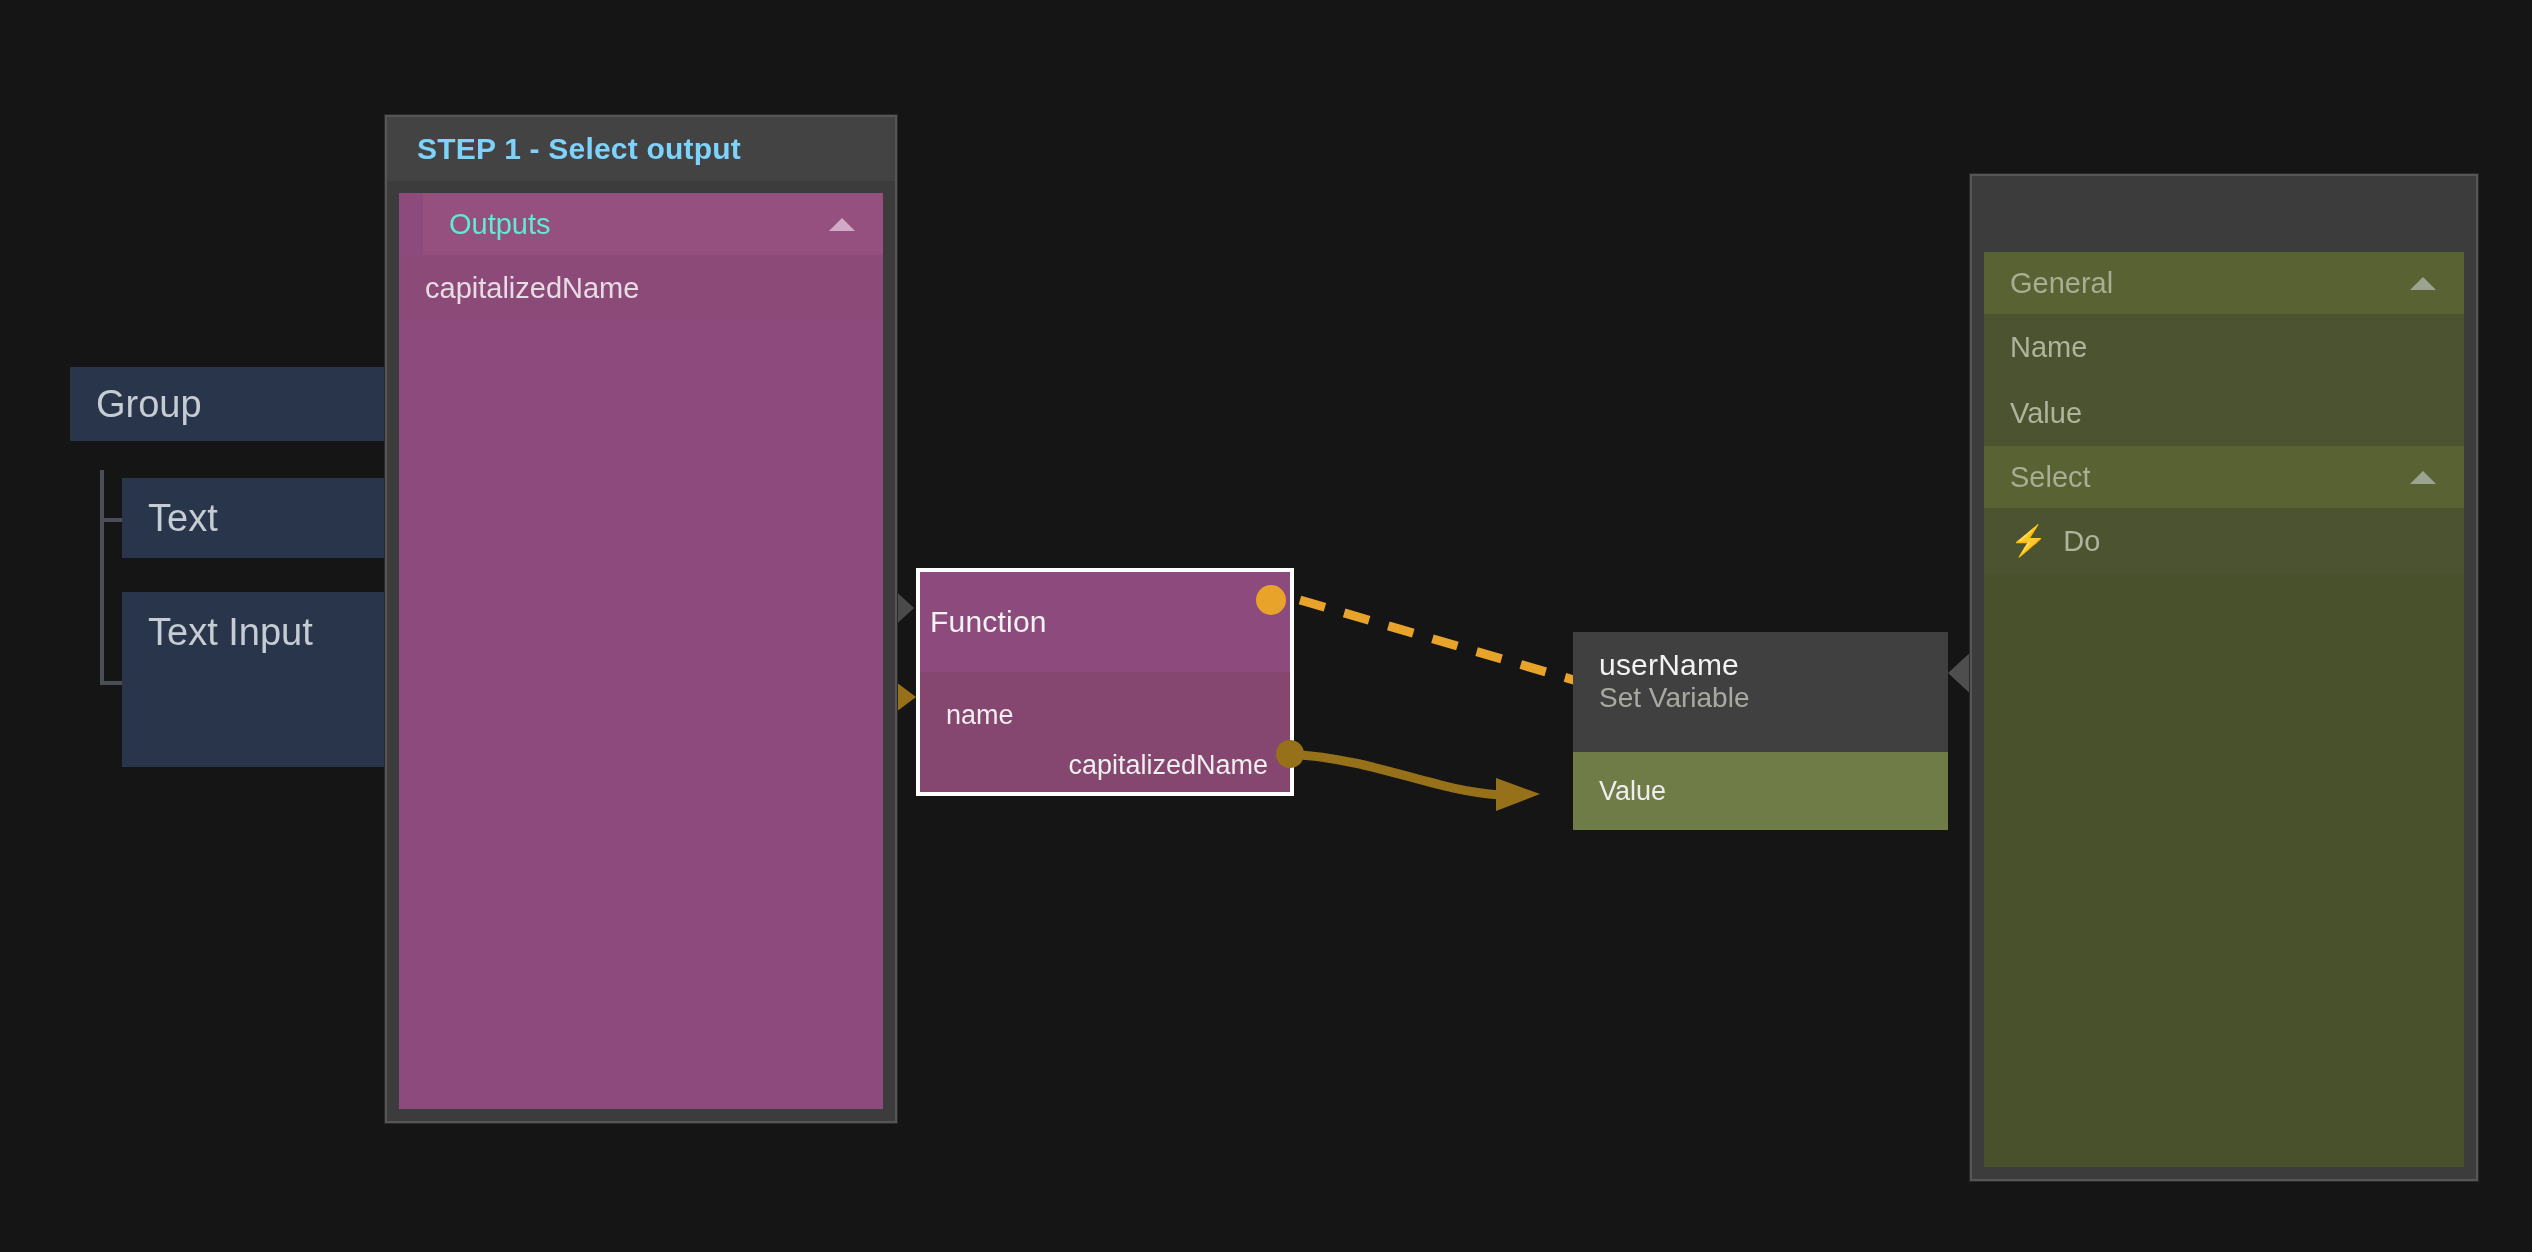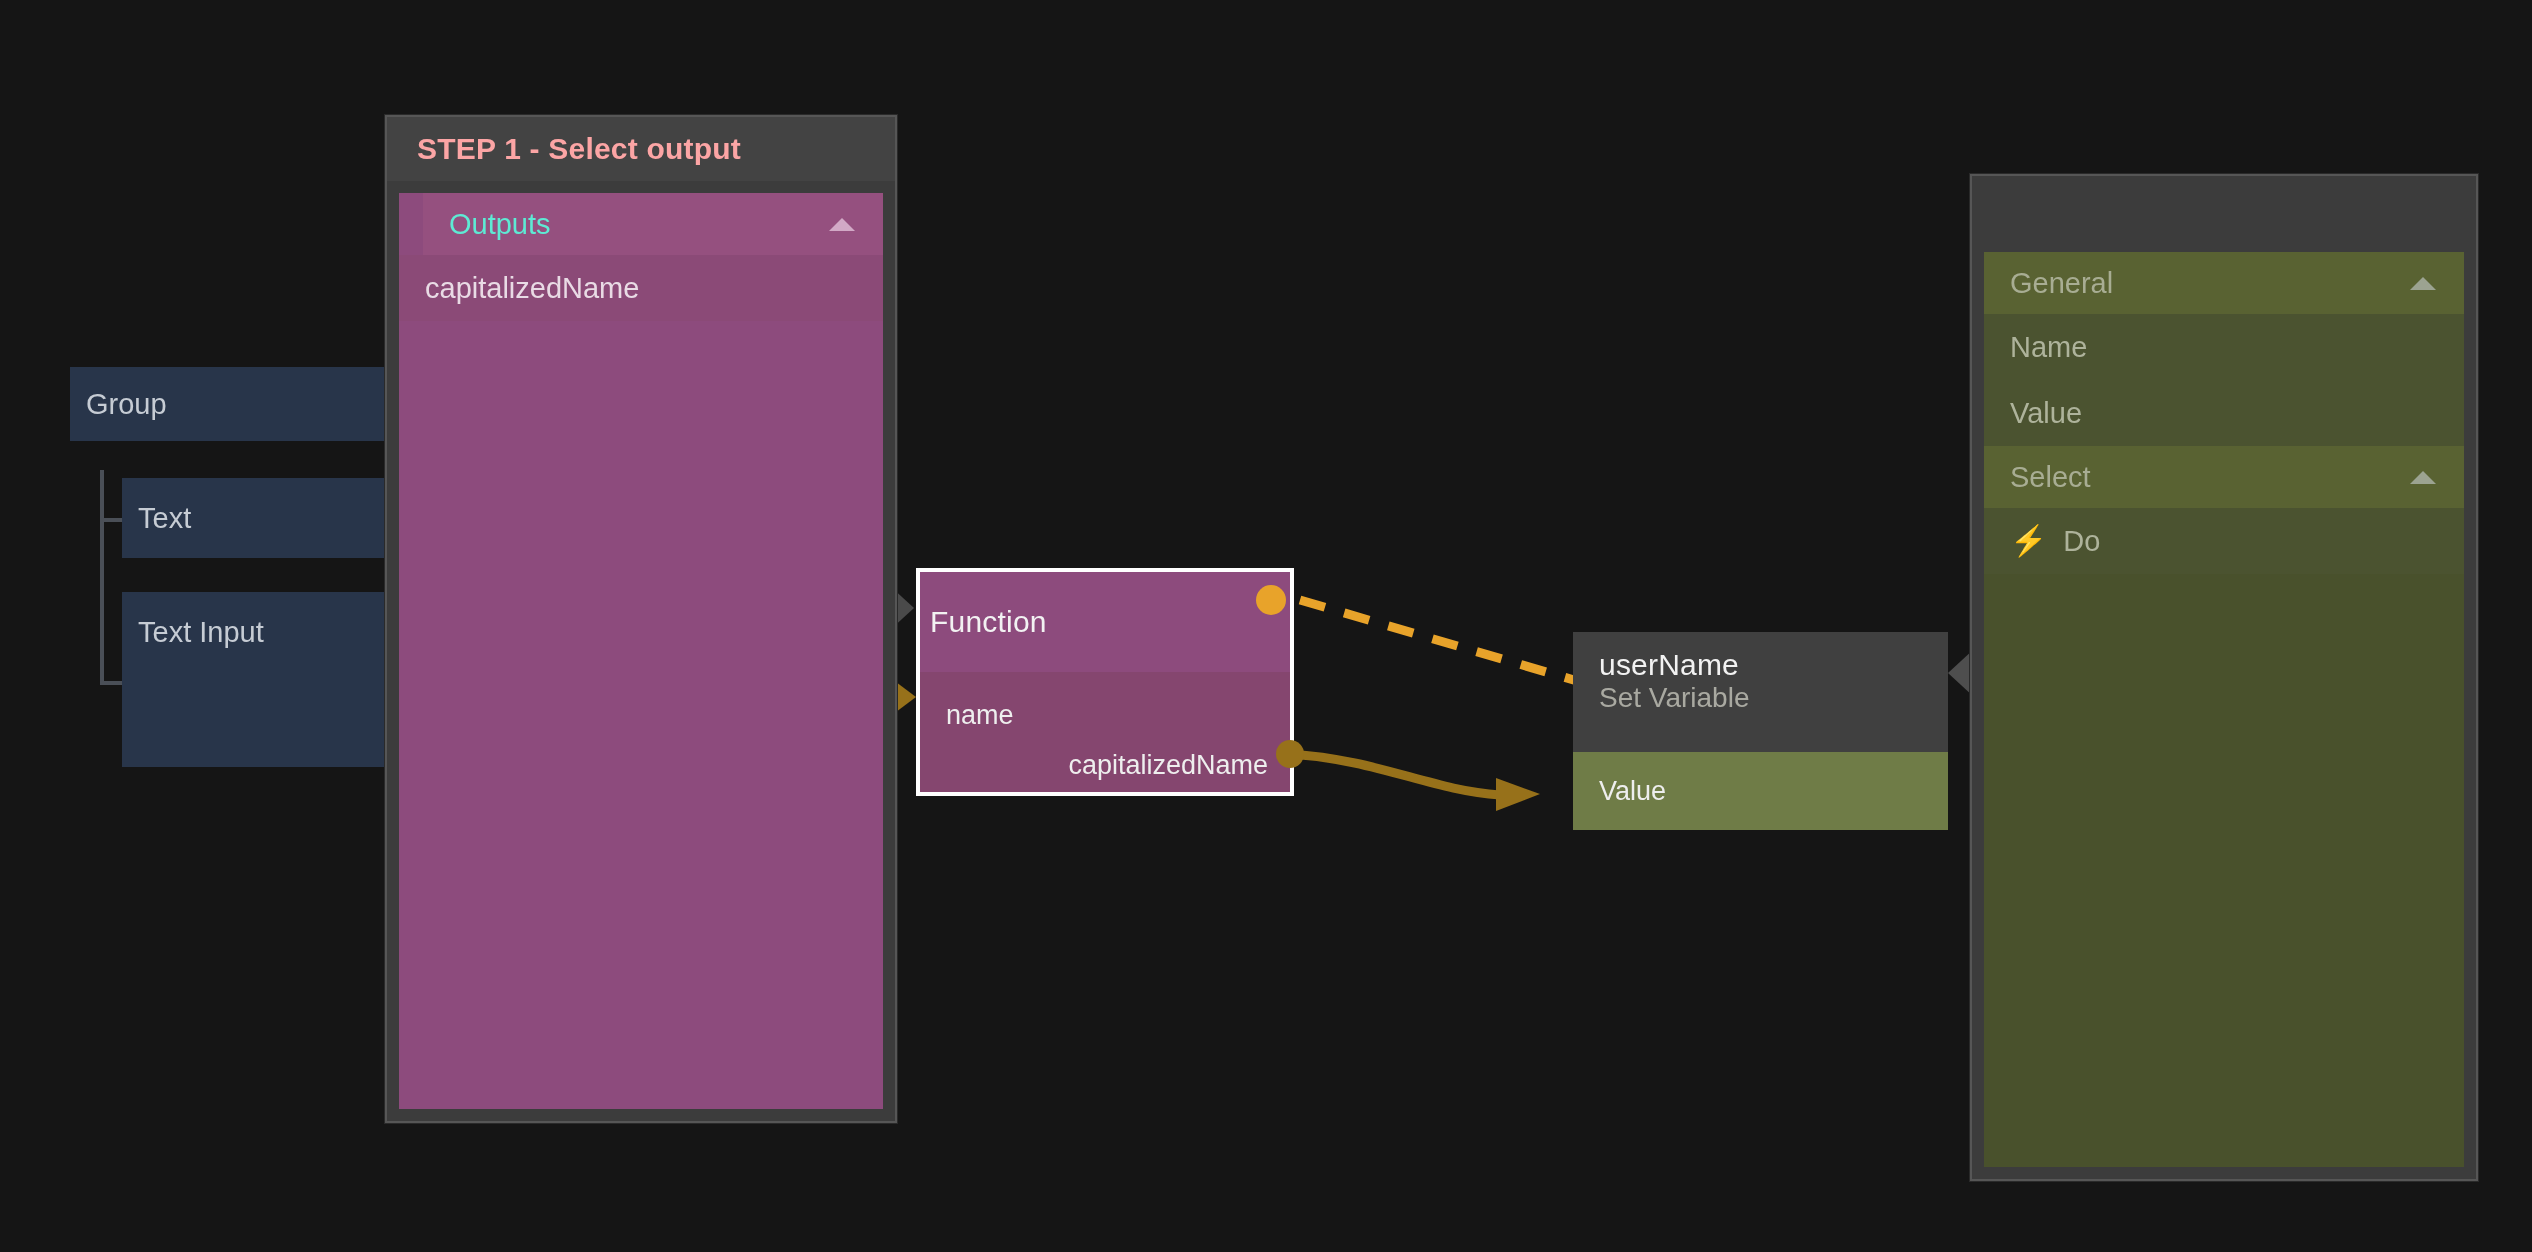--- a/index.html
+++ b/index.html
@@ -49,22 +49,22 @@
   
   .tree-node {
     background: #28354a;
     position: absolute;
     box-sizing: border-box;
     display: flex;
     align-items: center;
   }
   .tree-node .row-label {
     color: #c6ccd4;
-    padding-left: 16px;
-    font-size: 29px;
+    padding-left: 26px;
+    font-size: 38px;
   }
   .tree-line {
     position: absolute;
     background: #4a4f57;
   }
 
   
   #function-node {
     left: 916px;
     top: 568px;
@@ -140,21 +140,21 @@
     border: 2px solid #565656;
     box-shadow: 0 0 0 1px #2a2a2a;
   }
   .panel-header {
     height: 64px;
     display: flex;
     align-items: center;
     padding-left: 30px;
     box-sizing: border-box;
     background: #434343;
-    color: #fca5a5;
+    color: #7dd3fc;
     font-size: 30px;
     font-weight: bold;
     letter-spacing: .2px;
   }
   .panel-body {
     position: absolute;
     left: 12px;
     right: 12px;
     bottom: 12px;
     top: 76px;

